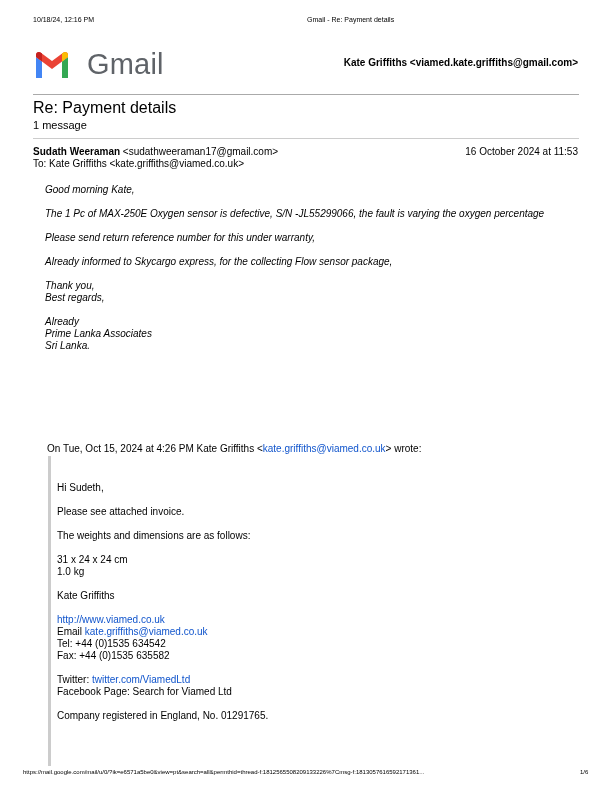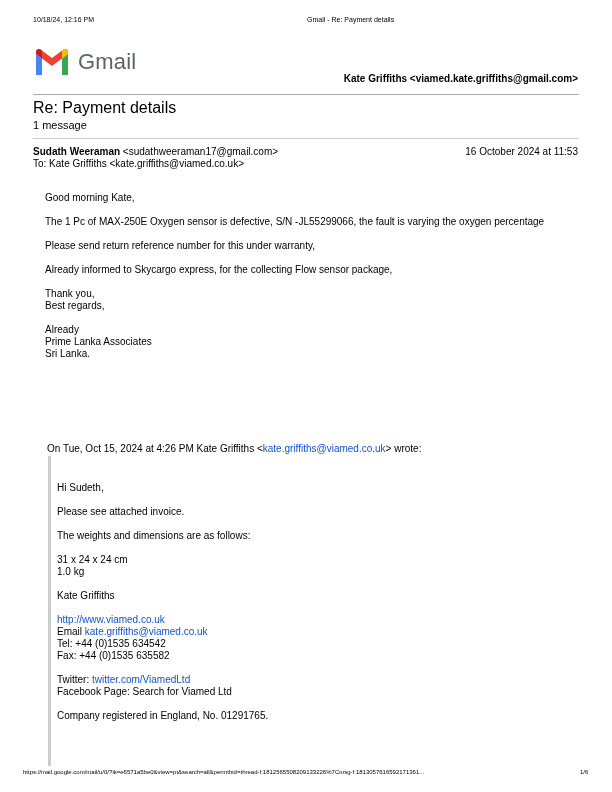--- a/index.html
+++ b/index.html
@@ -6,32 +6,32 @@
   body {
     width: 612px; height: 792px; position: relative; overflow: hidden;
     font-family: "Liberation Sans", sans-serif; color: #000;
   }
   .abs { position: absolute; }
   .small { font-size: 7px; }
   .print-date { left: 33px; top: 16px; }
   .print-title { left: 307px; top: 16px; }
   .logo { left: 34px; top: 48px; display: flex; align-items: center; }
   .logo svg { width: 36px; height: 28px; }
-  .logo-text { font-size: 22px; color: #5f6368; margin-left: 8px; letter-spacing: 0.2px; }
-  .account { right: 34px; top: 73px; font-size: 10px; font-weight: bold; }
+  .logo-text { font-size: 29px; color: #5f6368; margin-left: 17px; letter-spacing: 0.2px; }
+  .account { right: 34px; top: 57px; font-size: 10px; font-weight: bold; }
   .hr { left: 33px; right: 33px; height: 0; border-top: 1px solid #aaa; }
   .hr1 { top: 94px; }
   .hr2 { top: 138px; border-top-color: #ccc; }
   .subject { left: 33px; top: 99px; font-size: 16px; font-weight: normal; text-align: center; }
   .count { left: 33px; top: 119px; font-size: 11px; }
   .sender { left: 33px; top: 146px; font-size: 10px; }
   .sender b { font-weight: bold; }
   .date { right: 34px; top: 146px; font-size: 10px; }
   .to { left: 33px; top: 158px; font-size: 10px; }
-  .body { left: 45px; top: 192px; font-size: 10px; line-height: 12px; width: 540px; }
+  .body { left: 45px; top: 184px; font-size: 10px; line-height: 12px; width: 540px; font-style: italic; }
   .body p { margin: 0 0 12px 0; }
   .quote-header { left: 47px; top: 443px; font-size: 10px; }
   .quote-bar { left: 48px; top: 456px; width: 3px; height: 310px; background: #ccc; }
   .quote { left: 57px; top: 482px; font-size: 10px; line-height: 12px; width: 500px; }
   .quote p { margin: 0 0 12px 0; }
   a, .link { color: #1155cc; text-decoration: none; }
   .footer-url { left: 23px; top: 769px; font-size: 6px; }
   .footer-page { left: 580px; top: 769px; font-size: 6px; }
 </style>
 </head>

